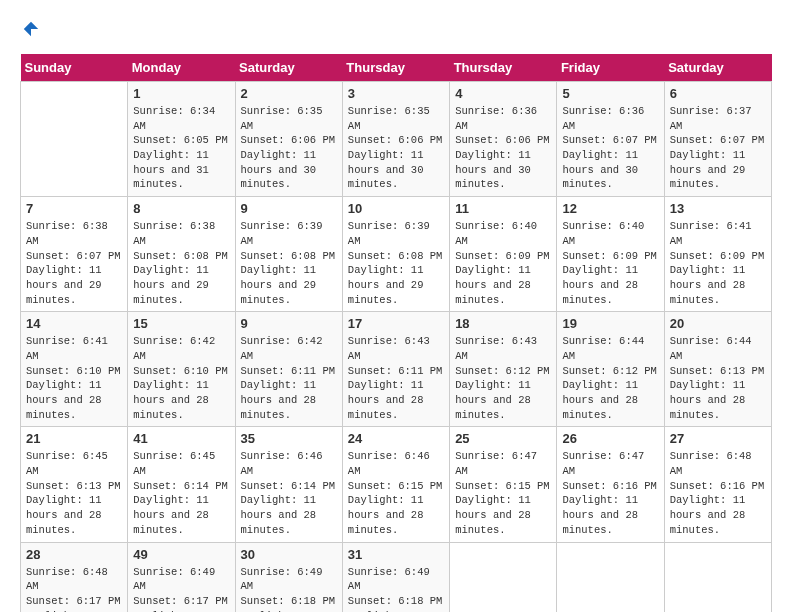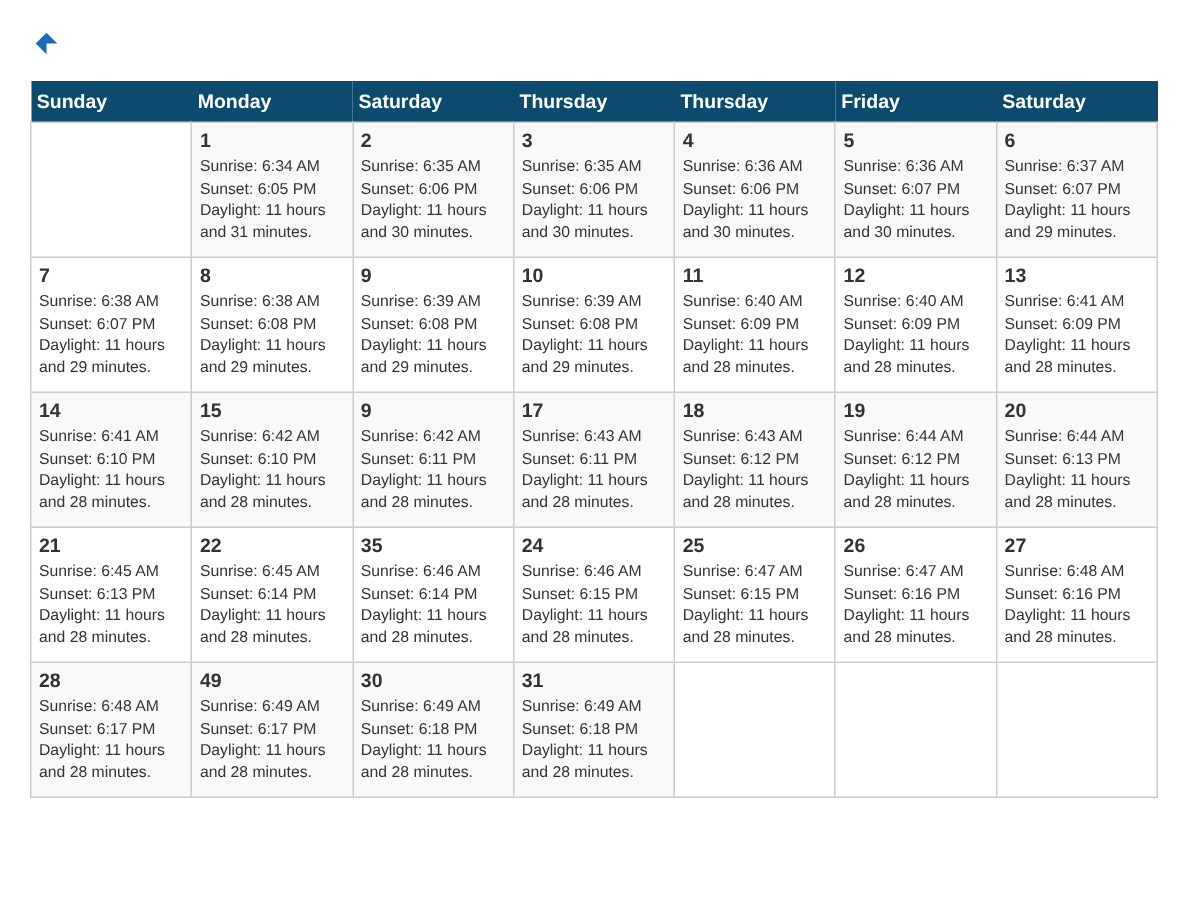--- a/index.html
+++ b/index.html
@@ -45,21 +45,21 @@
     .location {
       font-size: 15px;
       color: #555;
     }
     table {
       width: 100%;
       border-collapse: collapse;
       font-size: 11px;
     }
     thead tr th {
-      background-color: #0c4a6e;
+      background-color: #be185d;
       color: #fff;
       padding: 6px 4px;
       text-align: left;
       font-size: 13px;
       font-weight: bold;
       margin-left: 24px;
     }
     tbody tr td {
       border: 1px solid #ccc;
       vertical-align: top;
@@ -72,20 +72,21 @@
       font-weight: bold;
       font-size: 13px;
       color: #333;
       display: block;
       margin-bottom: 3px;
     }
     .day-info {
       font-size: 10.5px;
       color: #333;
       line-height: 1.4;
+      font-family: Liberation Mono, monospace;
     }
     tbody tr:nth-child(odd) td {
       background: #f9f9f9;
     }
     tbody tr:nth-child(even) td {
       background: #fff;
     }
     td.empty { background: #fff !important; }
   </style>
 </head>
@@ -206,21 +207,21 @@
           <span class="day-num">20</span>
           <div class="day-info">Sunrise: 6:44 AM<br>Sunset: 6:13 PM<br>Daylight: 11 hours and 28 minutes.</div>
         </td>
       </tr>
       <tr>
         <td>
           <span class="day-num">21</span>
           <div class="day-info">Sunrise: 6:45 AM<br>Sunset: 6:13 PM<br>Daylight: 11 hours and 28 minutes.</div>
         </td>
         <td>
-          <span class="day-num">22</span>
+          <span class="day-num">41</span>
           <div class="day-info">Sunrise: 6:45 AM<br>Sunset: 6:14 PM<br>Daylight: 11 hours and 28 minutes.</div>
         </td>
         <td>
           <span class="day-num">35</span>
           <div class="day-info">Sunrise: 6:46 AM<br>Sunset: 6:14 PM<br>Daylight: 11 hours and 28 minutes.</div>
         </td>
         <td>
           <span class="day-num">24</span>
           <div class="day-info">Sunrise: 6:46 AM<br>Sunset: 6:15 PM<br>Daylight: 11 hours and 28 minutes.</div>
         </td>

